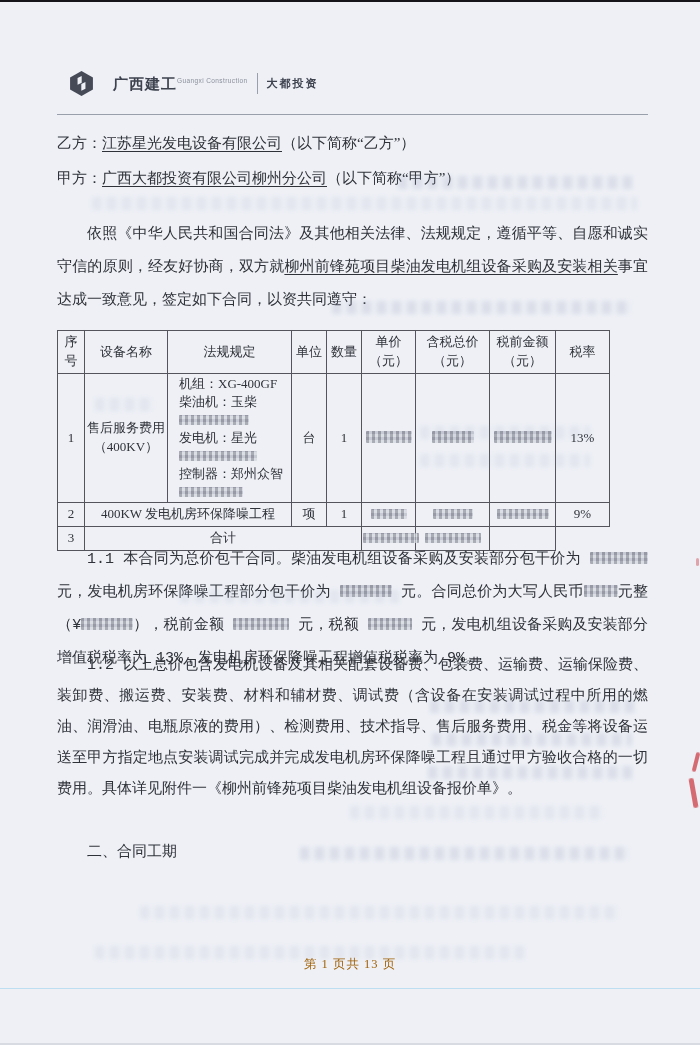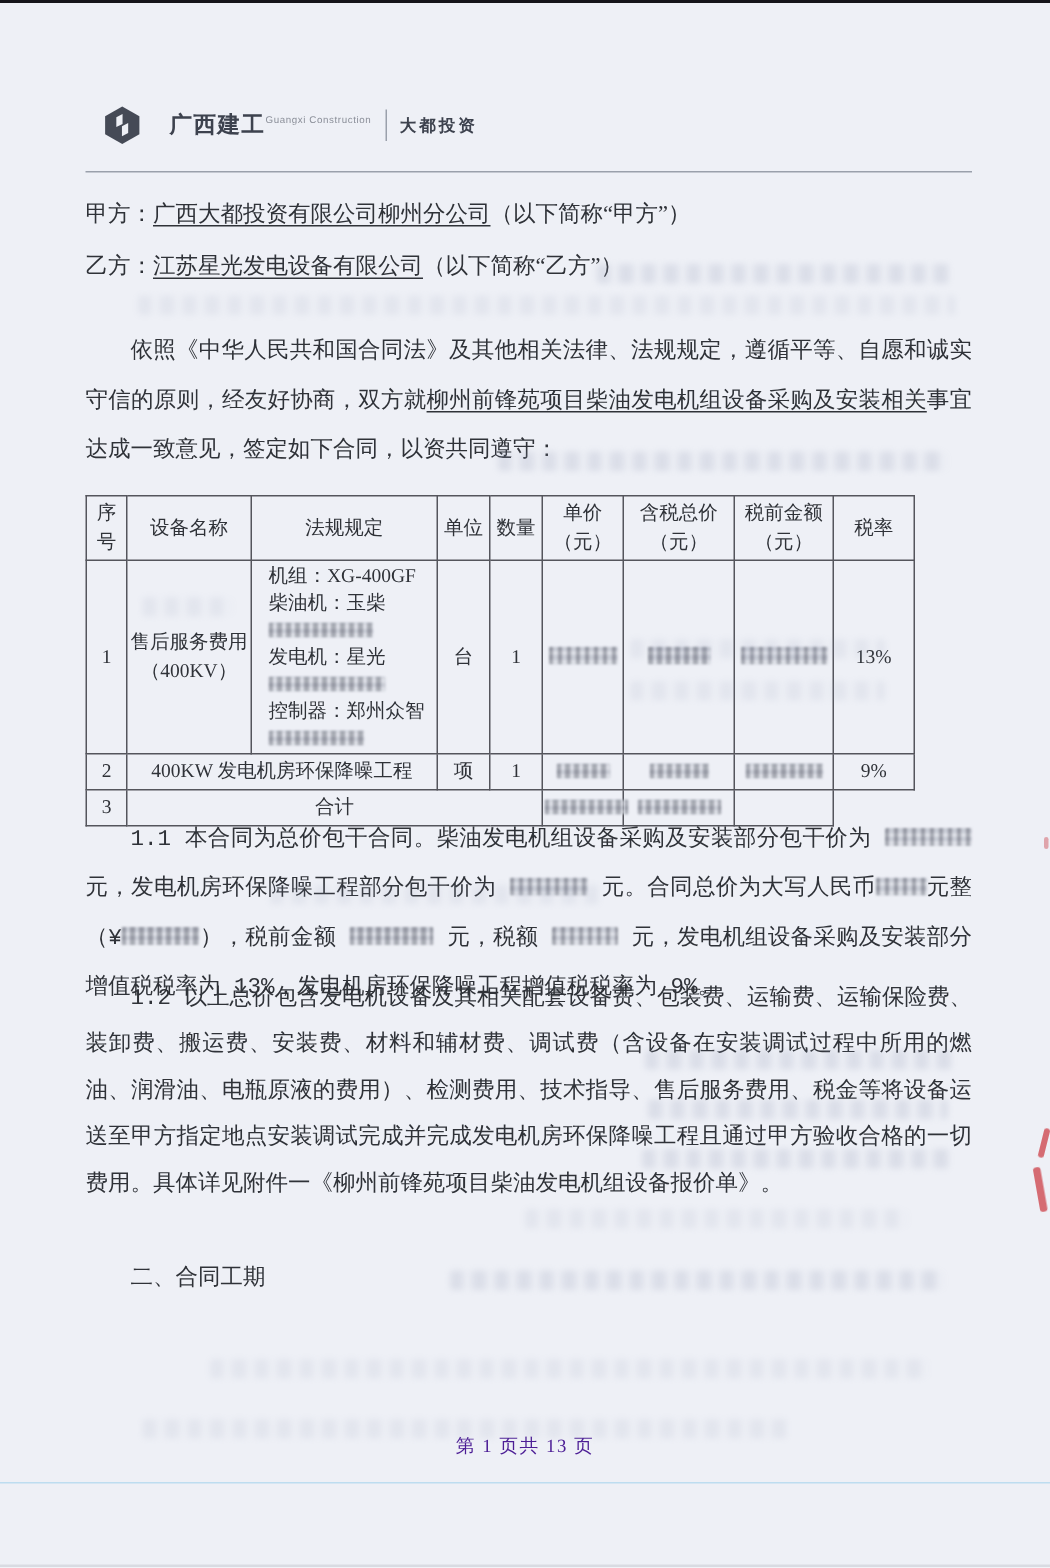--- a/index.html
+++ b/index.html
@@ -30,21 +30,21 @@
   .uline{text-decoration:underline;text-underline-offset:3px;}
   .parties{top:126px;line-height:35px;}
   .preamble{top:218px;}
   .s1-title{top:308px;}
   .p11{top:543px;}
   .p12{top:650px;line-height:31px;}
   .s2-title{top:836px;}
   .s2p1{top:868px;line-height:31px;}
   .p21{top:928px;}
   .footer{position:absolute;left:0;top:956px;width:700px;text-align:center;
-    font-size:12.5px;color:#4c1d95;letter-spacing:1px;}
+    font-size:12.5px;color:#a16207;letter-spacing:1px;}
 
   
   .ctable{position:absolute;left:57px;top:330px;width:552px;border-collapse:collapse;
     font-size:13px;color:#2f3238;table-layout:fixed;}
   .ctable th,.ctable td{border:1px solid #54555c;text-align:center;vertical-align:middle;
     padding:1px 1px;font-weight:normal;line-height:1.45;}
   .ctable thead th{height:40px;}
   .row1 td{height:124px;}
   .row-s td{height:21px;}
   .spec-cell{text-align:left !important;padding-left:11px !important;line-height:18px !important;}
@@ -84,22 +84,22 @@
     <div class="logo-txt">
       <span class="logo-cn">广西建工</span>
       <span class="logo-en">Guangxi Construction</span>
     </div>
     <div class="logo-div"></div>
     <span class="logo-right">大都投资</span>
   </div>
   <div class="header-rule"></div>
 
   <div class="tblock parties">
+    <div><span>乙方：</span><span class="uline">江苏星光发电设备有限公司</span><span>（以下简称“乙方”）</span></div>
     <div><span>甲方：</span><span class="uline">广西大都投资有限公司柳州分公司</span><span>（以下简称“甲方”）</span></div>
-    <div><span>乙方：</span><span class="uline">江苏星光发电设备有限公司</span><span>（以下简称“乙方”）</span></div>
   </div>
 
   <div class="tblock preamble indent"><span>依照《中华人民共和国合同法》及其他相关法律、法规规定，遵循平等、自愿和诚实守信的原则，经友好协商，双方就</span><span class="uline">柳州前锋苑项目柴油发电机组设备采购及安装相关</span><span>事宜达成一致意见，签定如下合同，以资共同遵守：</span></div>
 
 
   <table class="ctable">
     <colgroup>
       <col style="width:27px">
         <col style="width:83px">
         <col style="width:124px">

